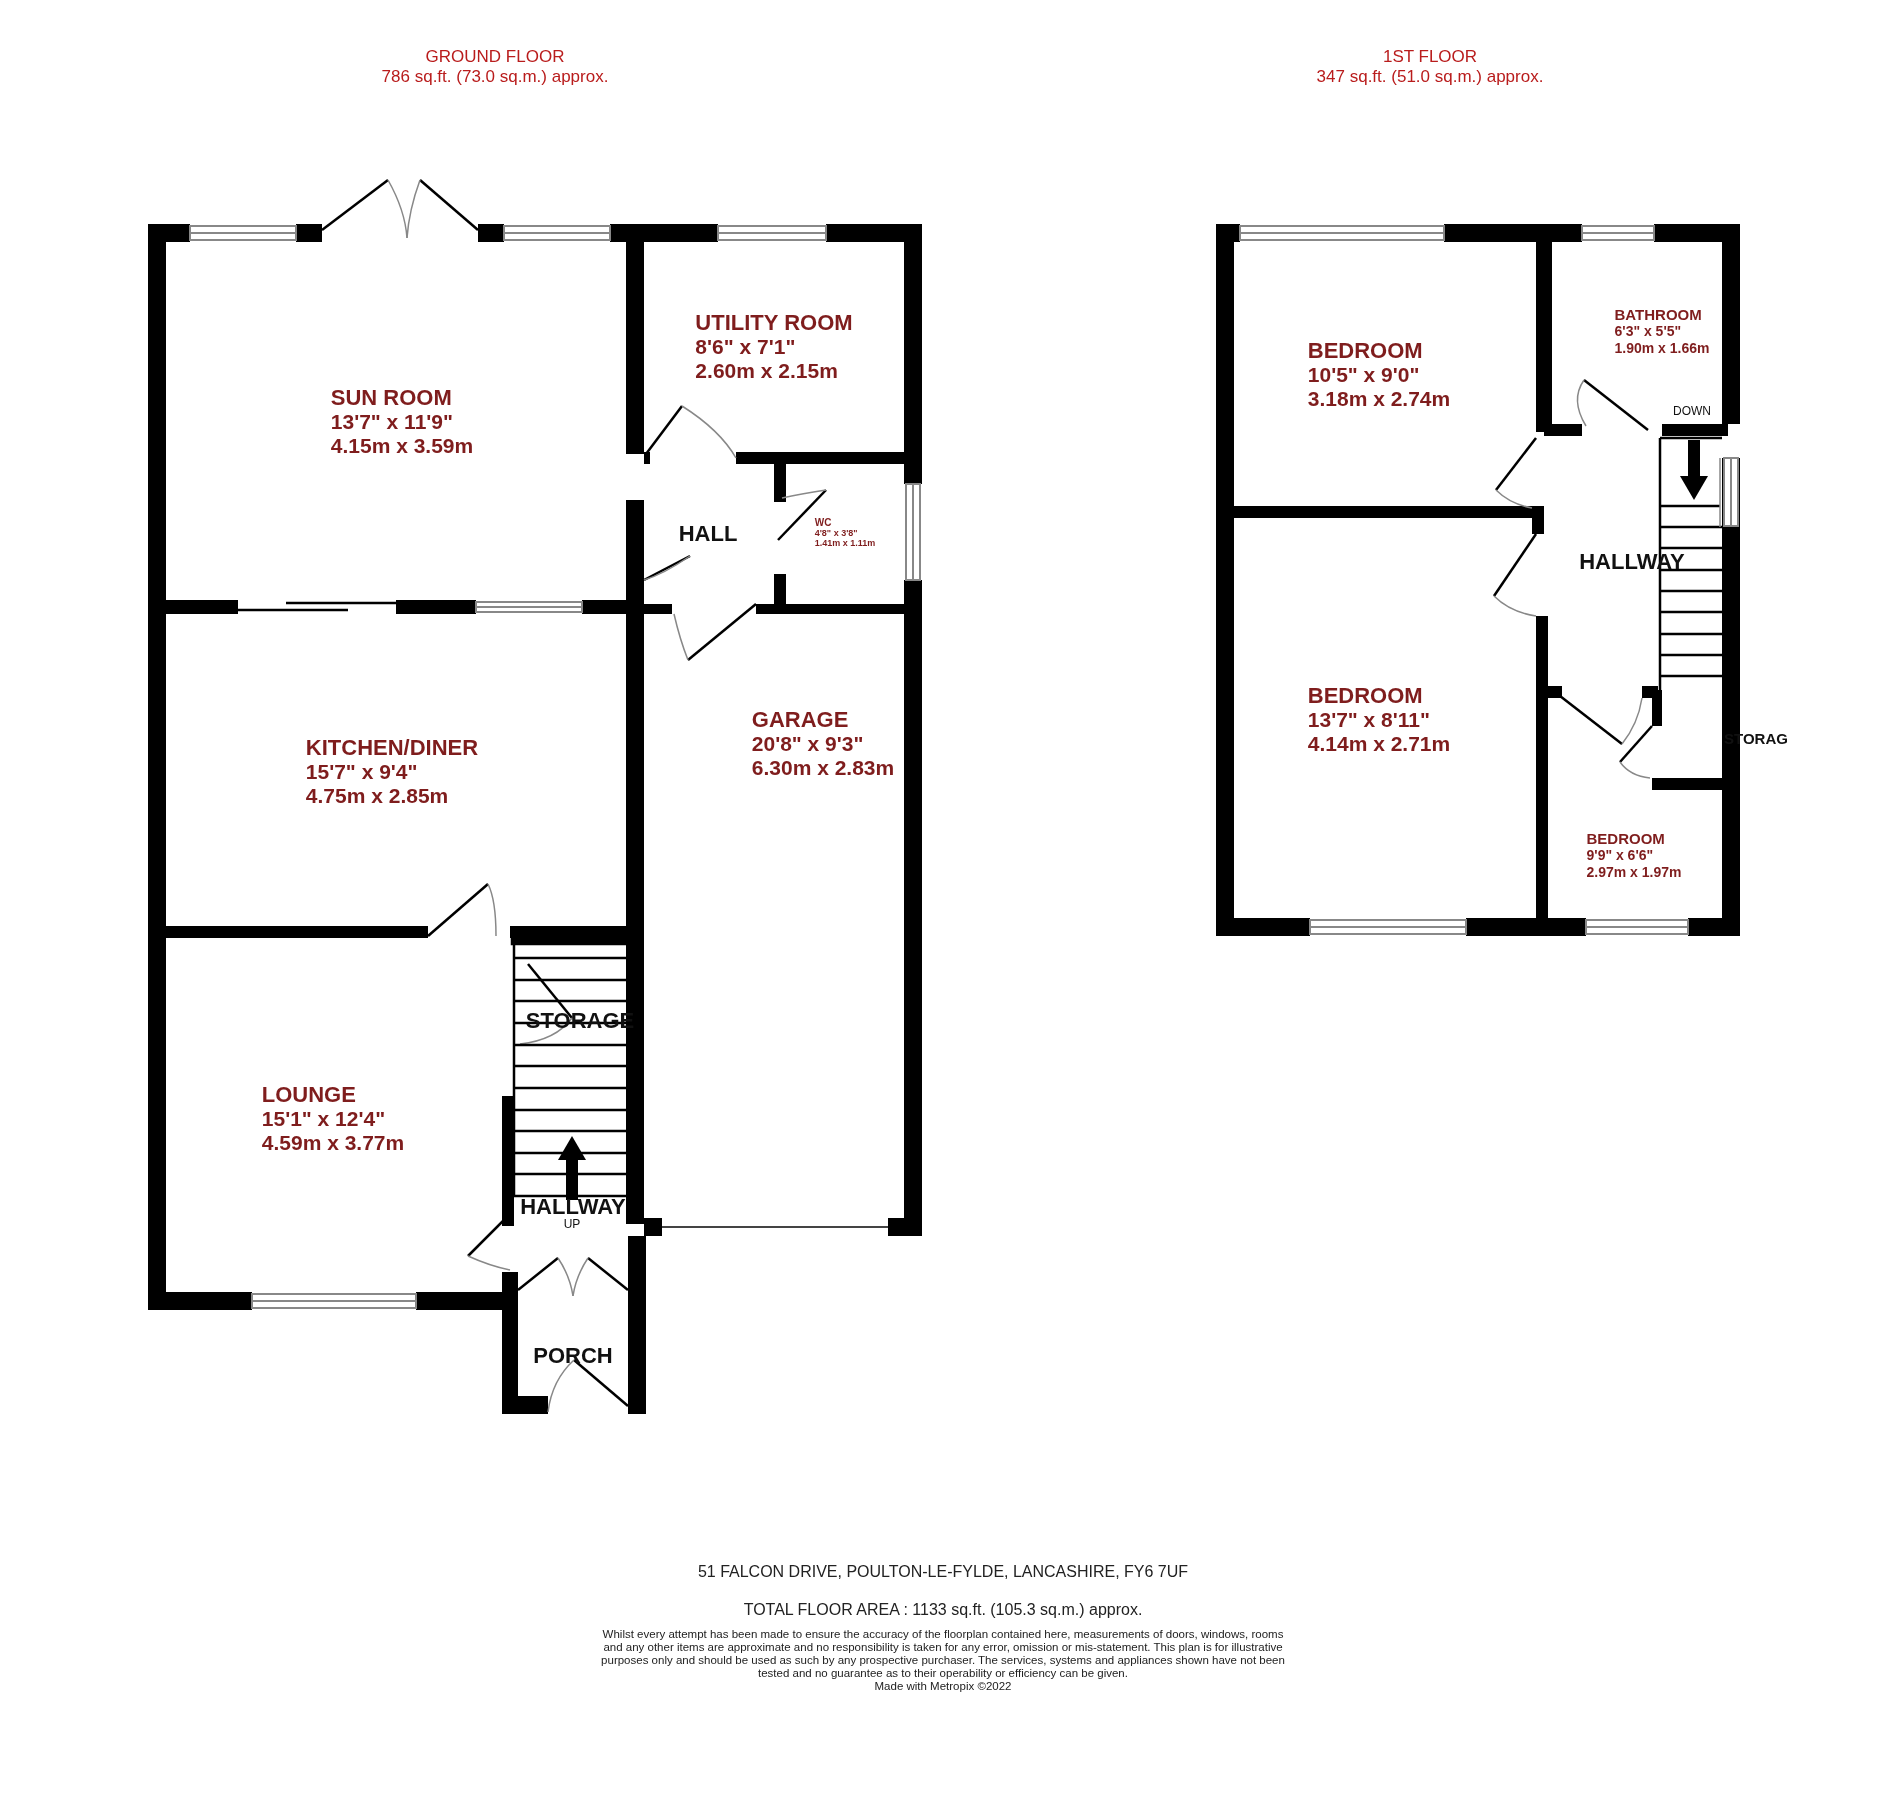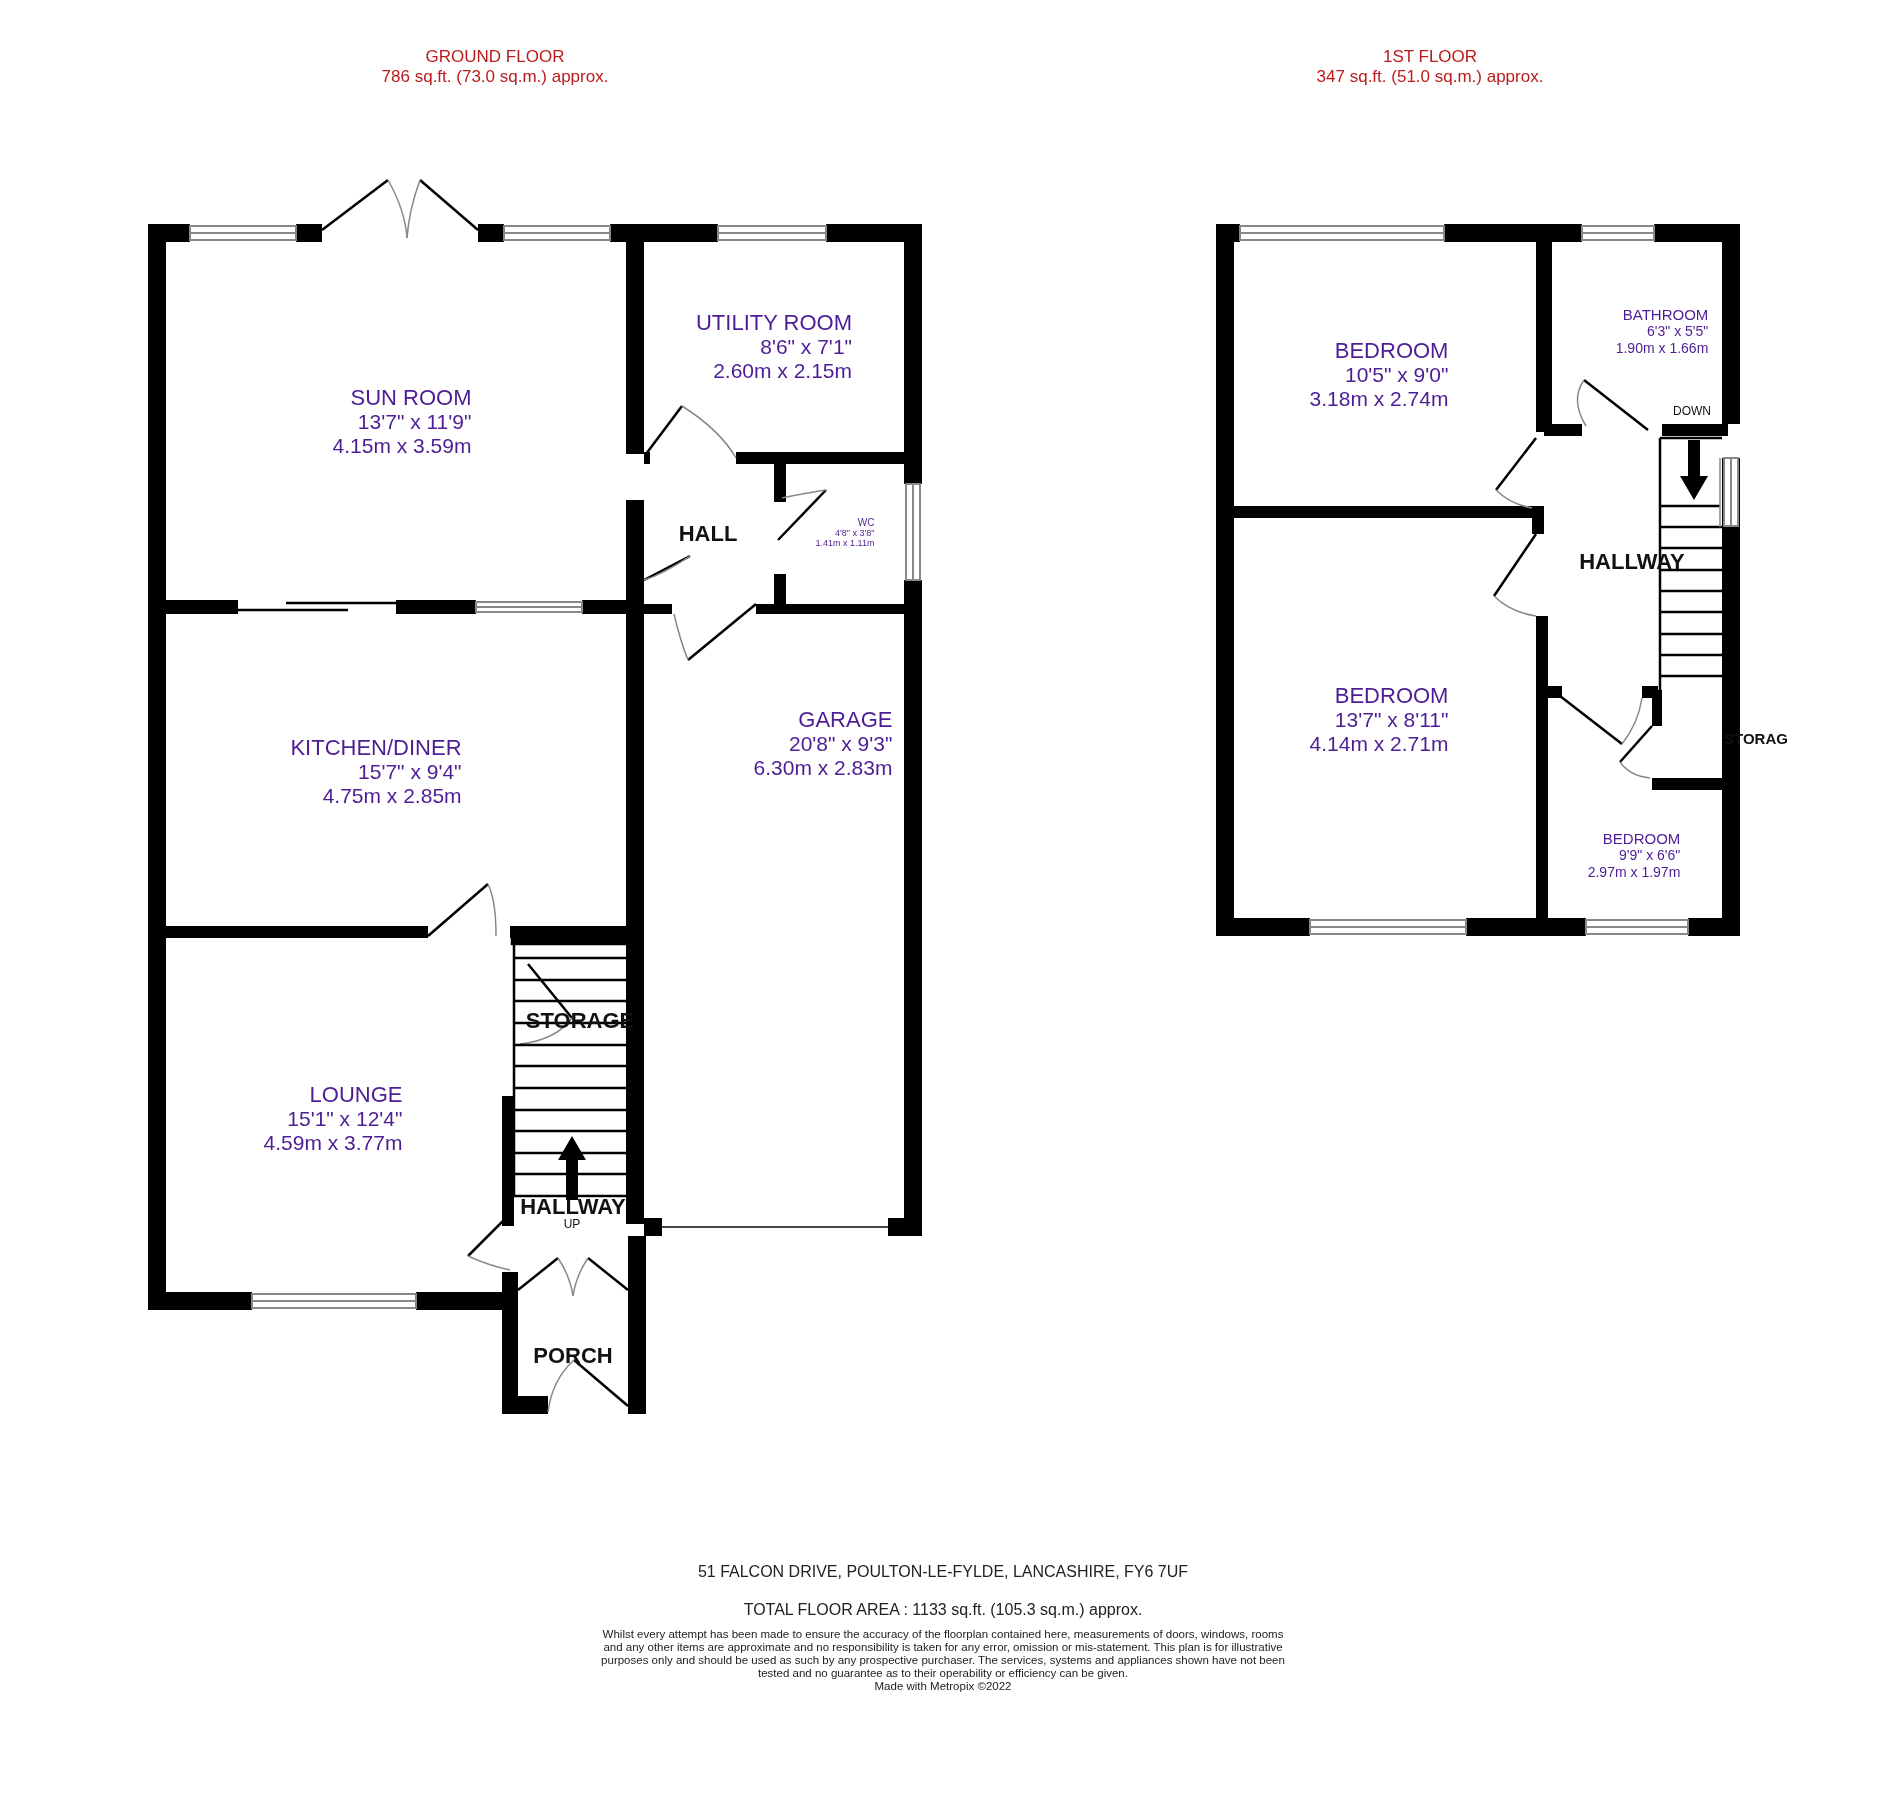--- a/index.html
+++ b/index.html
@@ -1,21 +1,21 @@
 <!DOCTYPE html>
 <html><head>
 <meta charset="utf-8">
 <style>
   html, body { margin: 0; padding: 0; background: #ffffff; }
   body { width: 1886px; height: 1800px; position: relative; overflow: hidden;
          font-family: "Liberation Sans", sans-serif; color: #111; }
   svg.plan { position: absolute; left: 0; top: 0; width: 1886px; height: 1800px; }
   .floor-head { position: absolute; text-align: center; font-size: 17px; line-height: 20px; color: #b91c1c; width: 420px; }
   .floor-head .t { display: block; }
-  .room { position: absolute; text-align: right; font-weight: normal; color: #4c1d95; transform: translateX(-50%); white-space: nowrap; }
+  .room { position: absolute; text-align: left; font-weight: bold; color: #7f1d1d; transform: translateX(-50%); white-space: nowrap; }
   .room .n { display: block; font-size: 22px; line-height: 24px; }
   .room .d { display: block; font-size: 21px; line-height: 24px; }
   .room.sm .n { font-size: 15px; line-height: 17px; }
   .room.sm .d { font-size: 14px; line-height: 17px; }
   .room.xs .n { font-size: 10px; line-height: 11px; }
   .room.xs .d { font-size: 9px; line-height: 10px; }
   .lbl { position: absolute; font-weight: bold; font-size: 22px; transform: translateX(-50%); white-space: nowrap; }
   .lbl.small { font-size: 15px; font-weight: bold; }
   .lbl.tiny { font-size: 12px; font-weight: normal; }
   .footer { position: absolute; left: 0; width: 1886px; text-align: center; color: #222; }
@@ -237,21 +237,21 @@
   <span class="n">UTILITY ROOM</span>
   <span class="d">8'6"  x 7'1"</span>
   <span class="d">2.60m  x 2.15m</span>
 </div>
 <div class="room xs" style="left:845px; top:517px;">
   <span class="n">WC</span>
   <span class="d">4'8"  x 3'8"</span>
   <span class="d">1.41m  x 1.11m</span>
 </div>
 <div class="lbl" style="left:708px; top:521px;">HALL</div>
-<div class="room" style="left:376px; top:736px;">
+<div class="room" style="left:392px; top:736px;">
   <span class="n">KITCHEN/DINER</span>
   <span class="d">15'7"  x 9'4"</span>
   <span class="d">4.75m  x 2.85m</span>
 </div>
 <div class="room" style="left:792px; top:708px;margin-left:31px;">
   <span class="n">GARAGE</span>
   <span class="d">20'8"  x 9'3"</span>
   <span class="d">6.30m  x 2.83m</span>
 </div>
 <div class="lbl" style="left:580px; top:1008px;">STORAGE</div>

